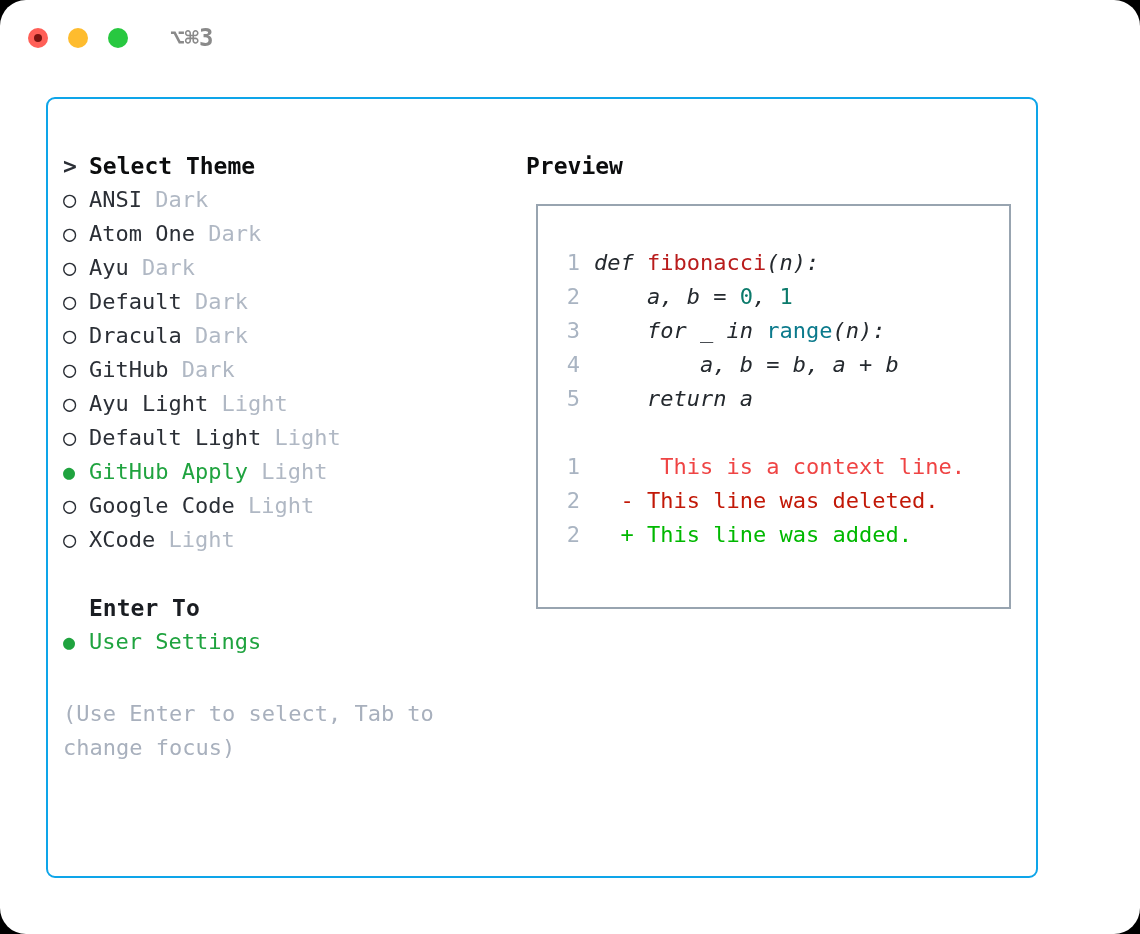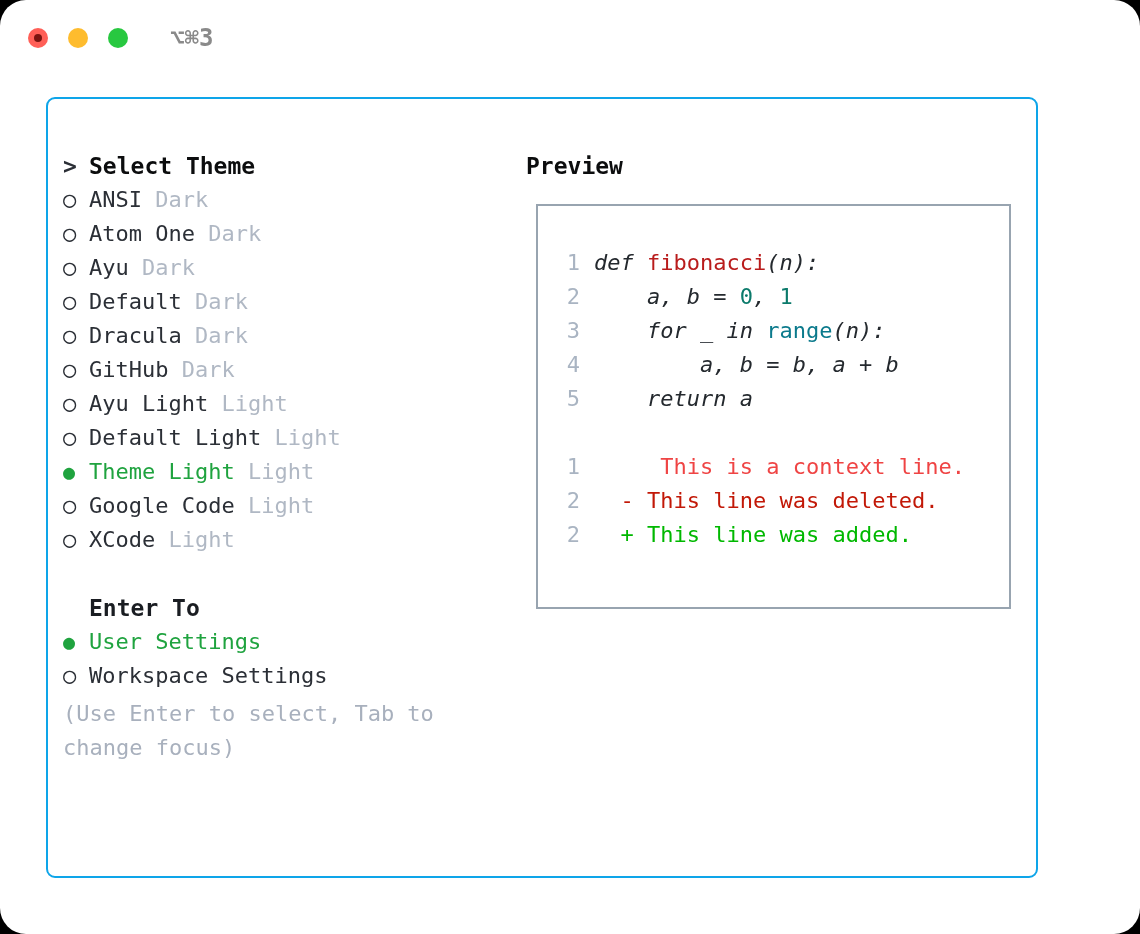--- a/index.html
+++ b/index.html
@@ -184,29 +184,28 @@
       <div class="row heading-row"><span class="marker">&gt;</span><span>Select Theme</span></div>
       <div id="theme-rows">
           <div class="row"><span class="marker">○</span><span class="name">ANSI </span><span class="variant">Dark</span></div>
           <div class="row"><span class="marker">○</span><span class="name">Atom One </span><span class="variant">Dark</span></div>
           <div class="row"><span class="marker">○</span><span class="name">Ayu </span><span class="variant">Dark</span></div>
           <div class="row"><span class="marker">○</span><span class="name">Default </span><span class="variant">Dark</span></div>
           <div class="row"><span class="marker">○</span><span class="name">Dracula </span><span class="variant">Dark</span></div>
           <div class="row"><span class="marker">○</span><span class="name">GitHub </span><span class="variant">Dark</span></div>
           <div class="row"><span class="marker">○</span><span class="name">Ayu Light </span><span class="variant">Light</span></div>
           <div class="row"><span class="marker">○</span><span class="name">Default Light </span><span class="variant">Light</span></div>
-          <div class="row selected"><span class="marker dot-filled">●</span><span class="name">Theme Light </span><span class="variant">Light</span></div>
+          <div class="row selected"><span class="marker dot-filled">●</span><span class="name">GitHub Apply </span><span class="variant">Light</span></div>
           <div class="row"><span class="marker">○</span><span class="name">Google Code </span><span class="variant">Light</span></div>
           <div class="row"><span class="marker">○</span><span class="name">XCode </span><span class="variant">Light</span></div>
         </div>
 
       <div class="row heading-row" id="apply-heading"><span class="marker">○</span><span>Enter To</span></div>
       <div id="apply-rows">
           <div class="row selected"><span class="marker dot-filled">●</span><span class="name">User Settings</span></div>
-          <div class="row"><span class="marker">○</span><span class="name">Workspace Settings</span></div>
         </div>
     </div>
 
     <div id="hint">(Use Enter to select, Tab to
 change focus)</div>
 
     <div id="preview-title">Preview</div>
 
     <div id="preview-box">
       <div id="code">

